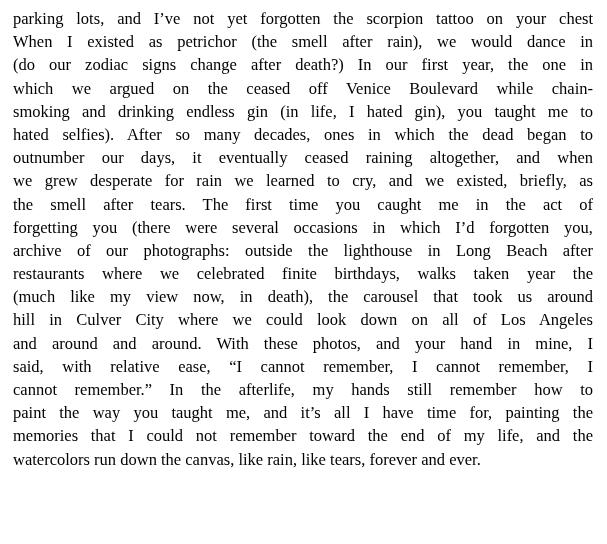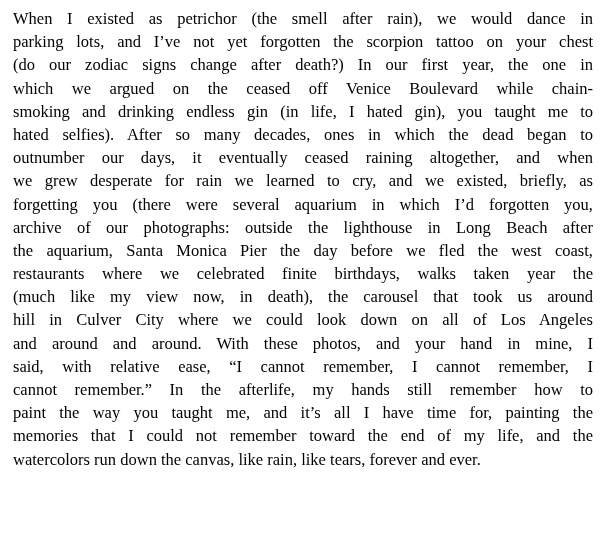--- a/index.html
+++ b/index.html
@@ -32,31 +32,31 @@
   }
   .text-line.last {
     text-align: right;
     text-align-last: left;
   }
 </style>
 </head>
 <body>
 
 <div class="page">
+  <div class="text-line">parking lots, and I’ve not yet forgotten the scorpion tattoo on your chest</div>
   <div class="text-line">When I existed as petrichor (the smell after rain), we would dance in</div>
-  <div class="text-line">parking lots, and I’ve not yet forgotten the scorpion tattoo on your chest</div>
   <div class="text-line">(do our zodiac signs change after death?) In our first year, the one in</div>
   <div class="text-line">which we argued on the ceased off Venice Boulevard while chain-</div>
   <div class="text-line">smoking and drinking endless gin (in life, I hated gin), you taught me to</div>
   <div class="text-line">hated selfies). After so many decades, ones in which the dead began to</div>
   <div class="text-line">outnumber our days, it eventually ceased raining altogether, and when</div>
   <div class="text-line">we grew desperate for rain we learned to cry, and we existed, briefly, as</div>
-  <div class="text-line">forgetting you (there were several aquarium in which I’d forgotten you,</div>
+  <div class="text-line">the smell after tears. The first time you caught me in the act of</div>
+  <div class="text-line">forgetting you (there were several occasions in which I’d forgotten you,</div>
   <div class="text-line">archive of our photographs: outside the lighthouse in Long Beach after</div>
-  <div class="text-line">the aquarium, Santa Monica Pier the day before we fled the west coast,</div>
   <div class="text-line">restaurants where we celebrated finite birthdays, walks taken year the</div>
   <div class="text-line">(much like my view now, in death), the carousel that took us around</div>
   <div class="text-line">hill in Culver City where we could look down on all of Los Angeles</div>
   <div class="text-line">and around and around. With these photos, and your hand in mine, I</div>
   <div class="text-line">said, with relative ease, “I cannot remember, I cannot remember, I</div>
   <div class="text-line">cannot remember.” In the afterlife, my hands still remember how to</div>
   <div class="text-line">paint the way you taught me, and it’s all I have time for, painting the</div>
   <div class="text-line">memories that I could not remember toward the end of my life, and the</div>
   <div class="text-line last">watercolors run down the canvas, like rain, like tears, forever and ever.</div>
 </div>

